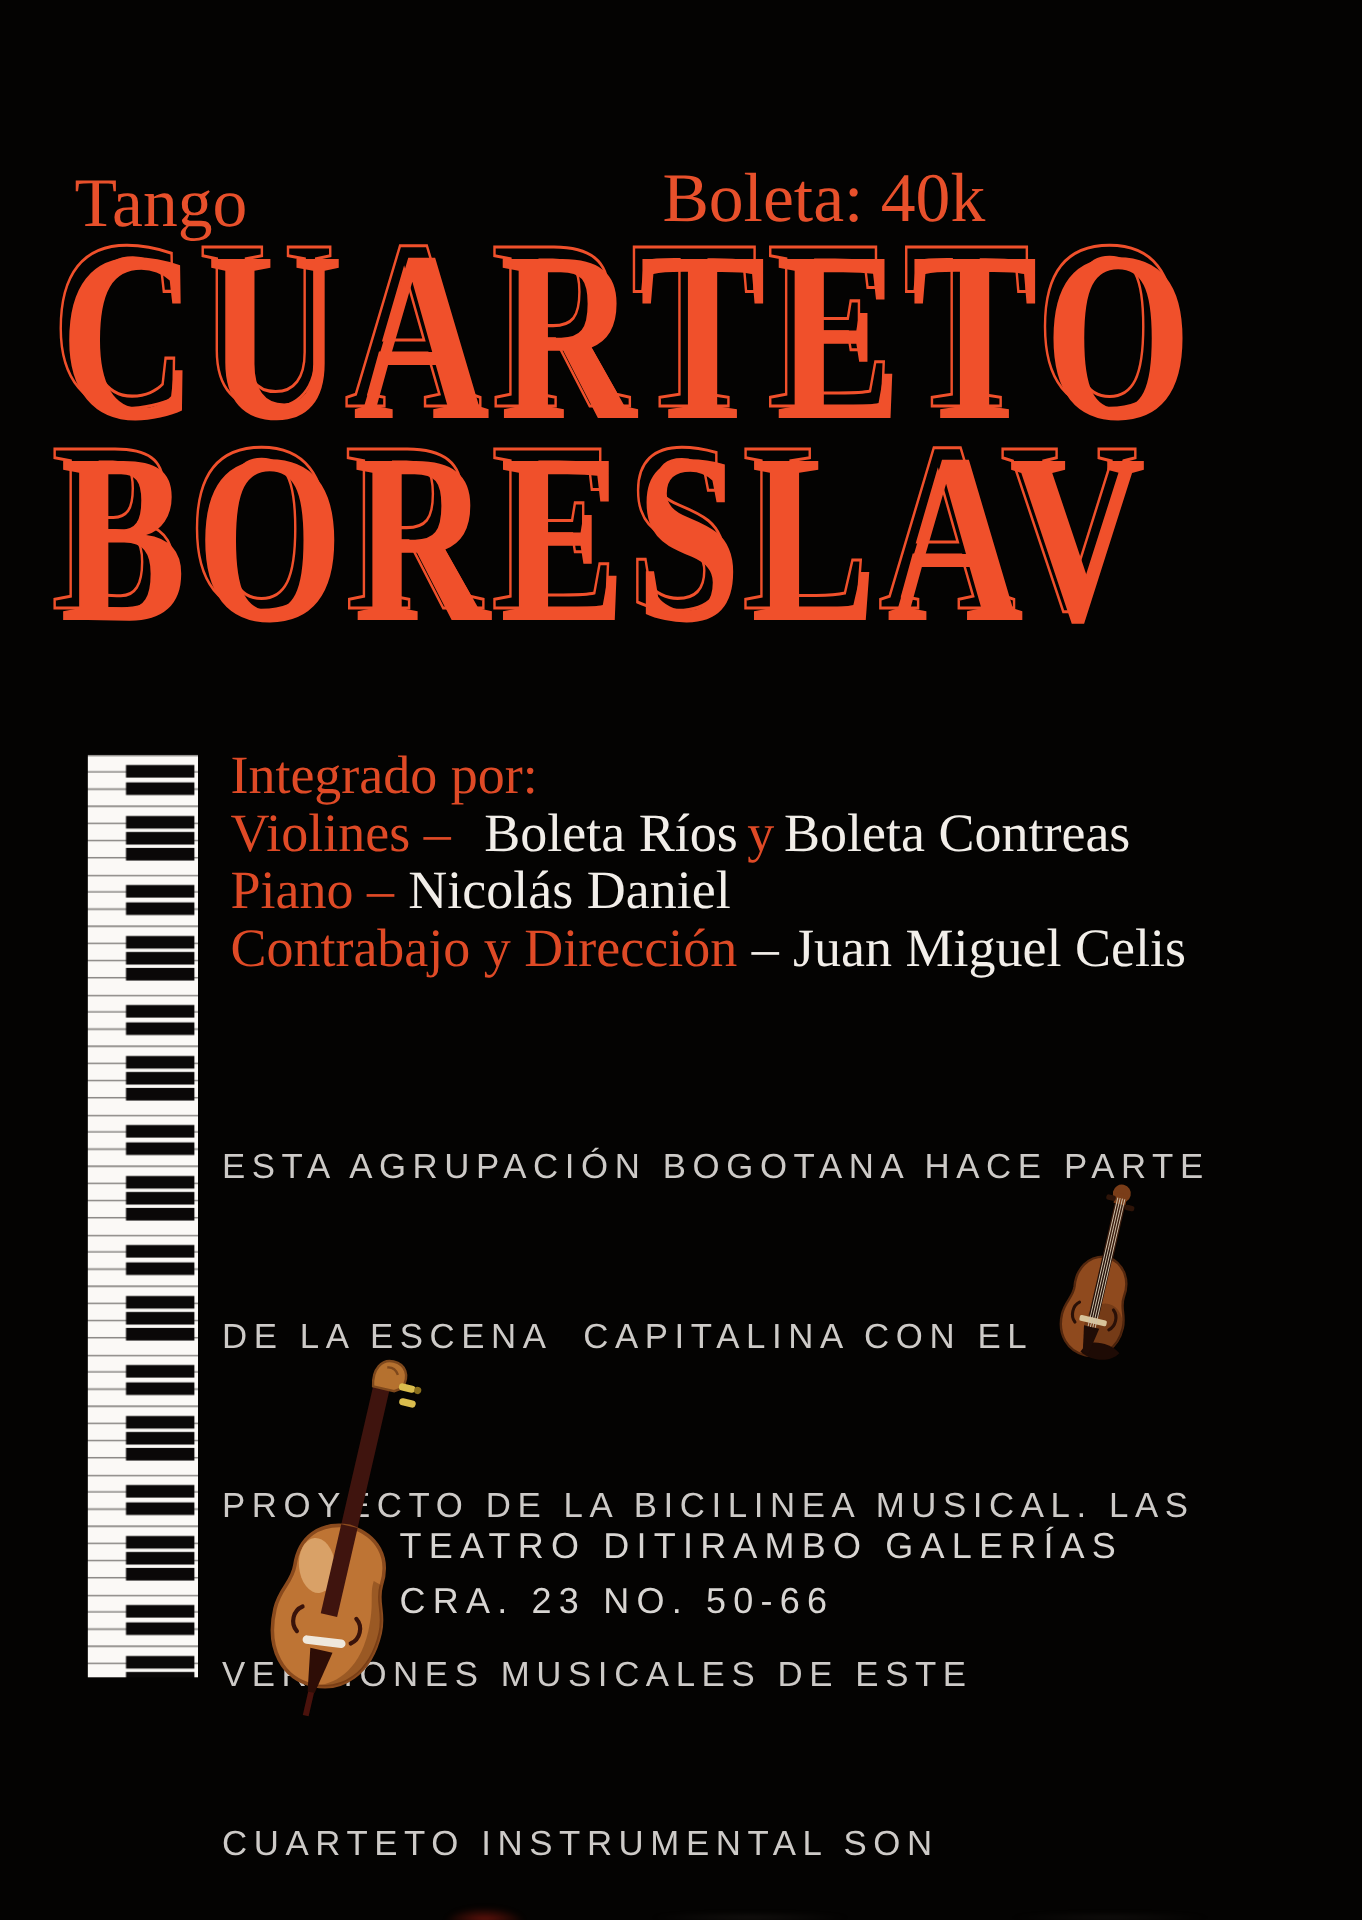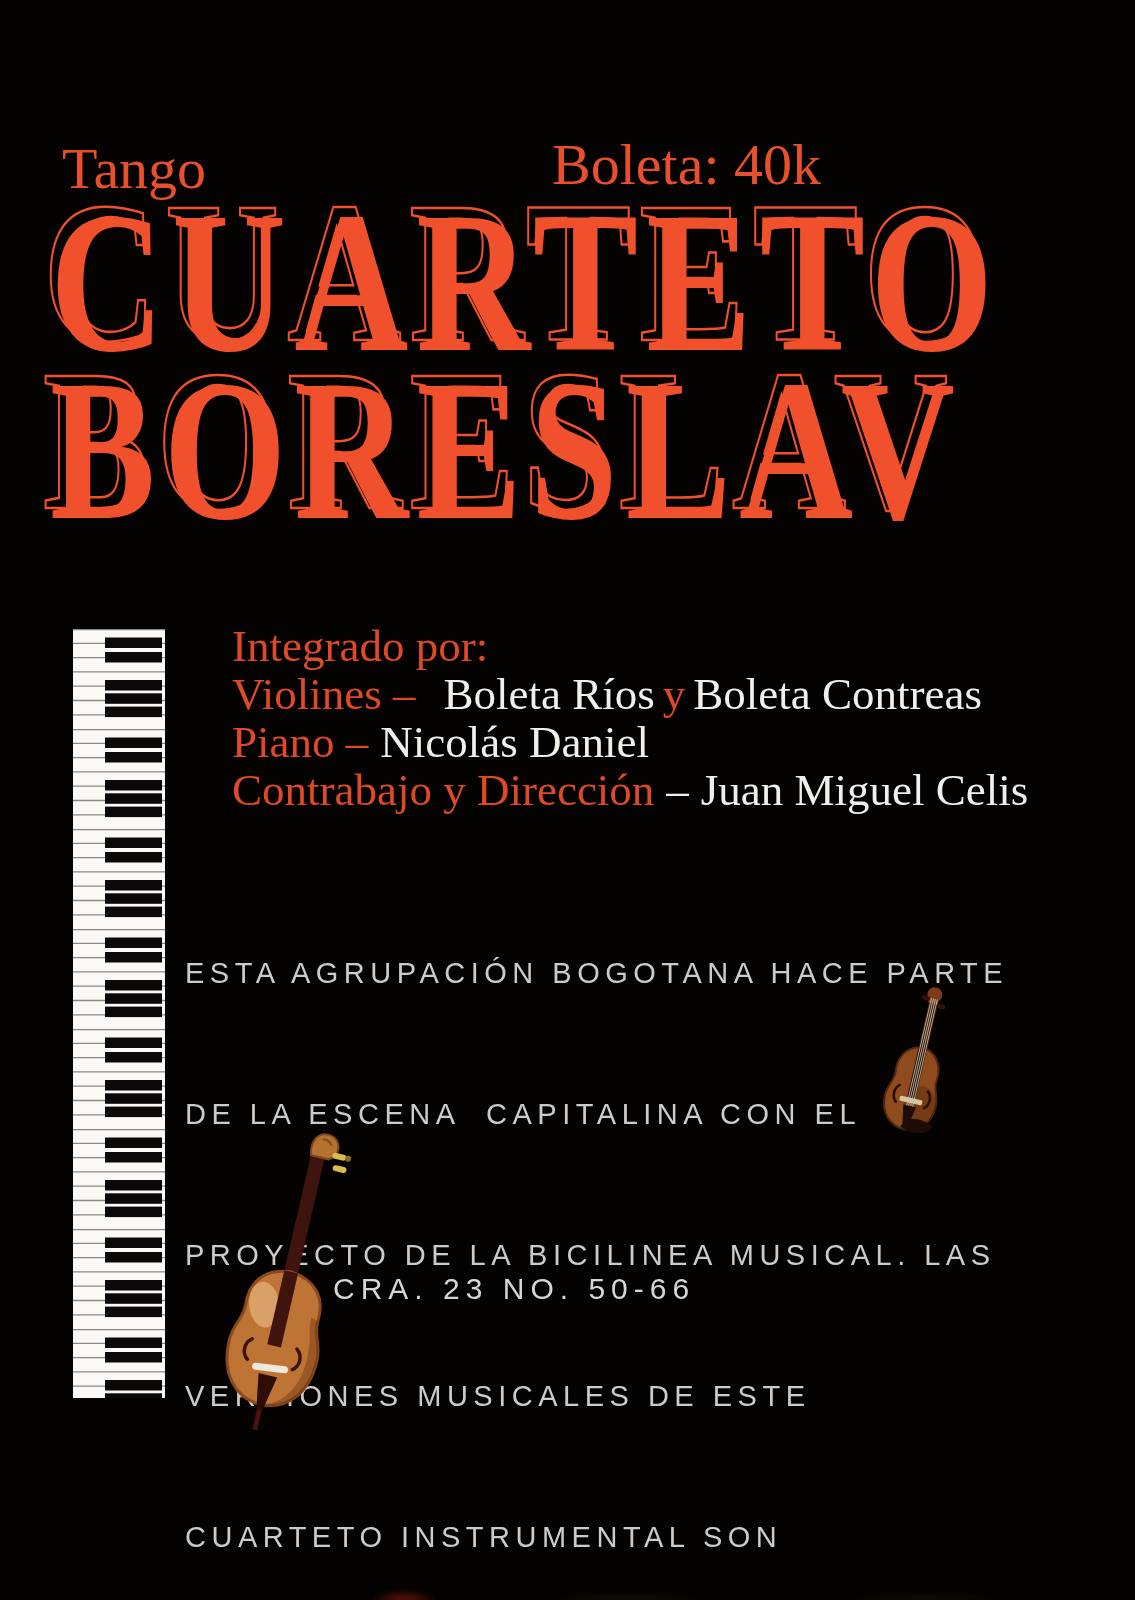--- a/index.html
+++ b/index.html
@@ -43,21 +43,20 @@
 
   
   .piano{position:absolute;left:73px;top:629px;}
 
   
   .roster{
     position:absolute;left:192px;top:622px;
     font:400 45px "Liberation Serif",serif;
     line-height:48px;
     white-space:nowrap;
-    margin-left:40px;
   }
   .or{color:#DF4A26;}
   .wh{color:#F2EEE9;}
   .gap-lg{margin-right:28px;}
   .gap-md{margin-right:12px;text-align:center;}
   .gap-sm{margin-right:8px;margin-left:8px;}
 
   
   .about{
     position:absolute;left:185px;top:856px;
@@ -218,20 +217,21 @@
         <path d="M110,222 c7,5 7,16 0,21" fill="none" stroke="#3A130A" stroke-width="3.5" stroke-linecap="round"></path>
 
         <rect x="70" y="243" width="36" height="7" rx="3.5" fill="#EFE8DC" transform="rotate(-6 88 246)"></rect>
 
         <path d="M78,254 L97,254 L90,290 L84,290 Z" fill="#2E0D06"></path>
       </g>
     </svg>
   </div>
 
   <div class="event">
+    <div>TEATRO DITIRAMBO GALERÍAS</div>
     <div>CRA. 23 NO. 50-66</div>
   </div>
 
   <div class="glow glow-red"></div>
   <div class="glow glow-g1"></div>
   <div class="glow glow-g2"></div>
 
 </div>
 
 </body></html>

